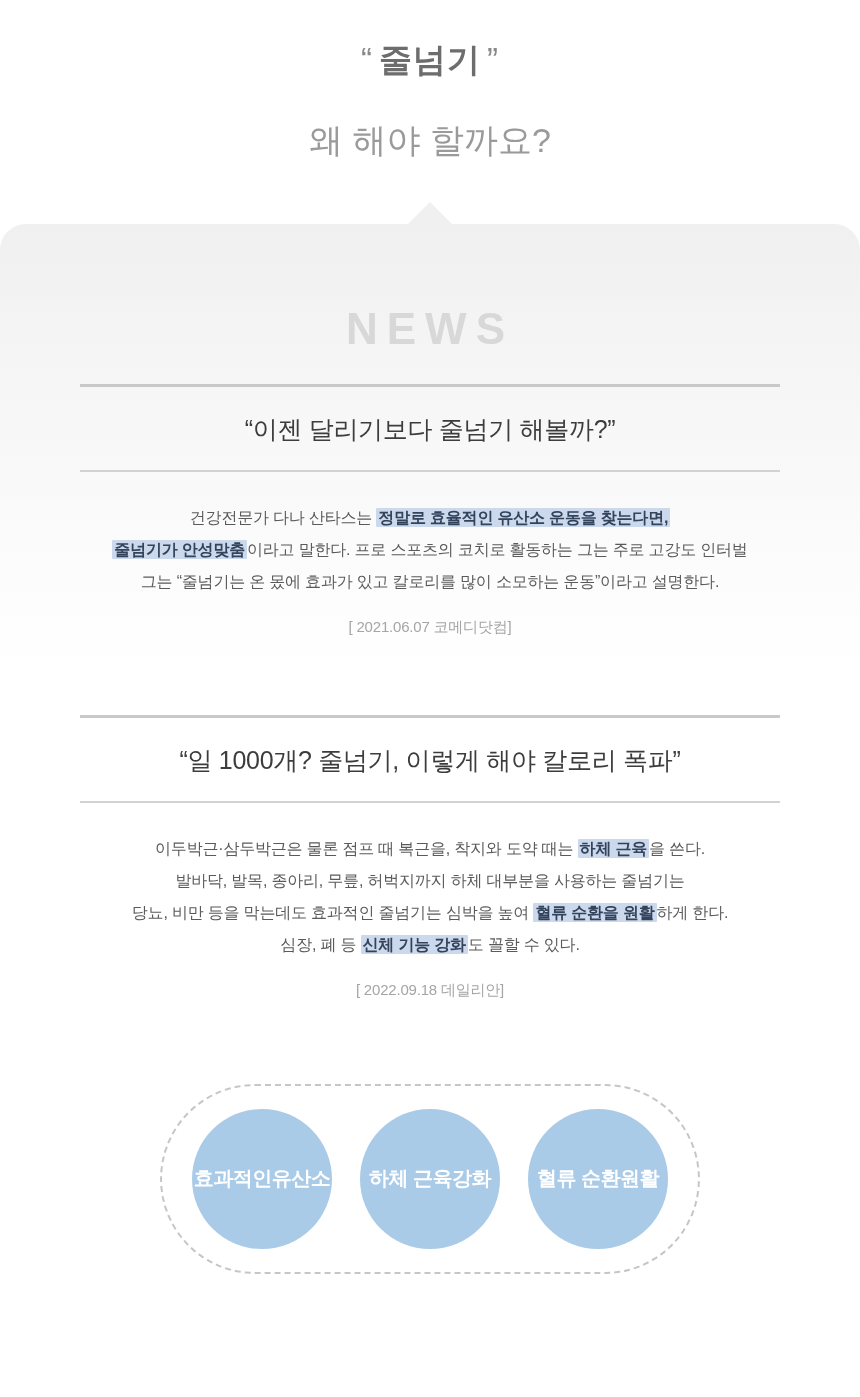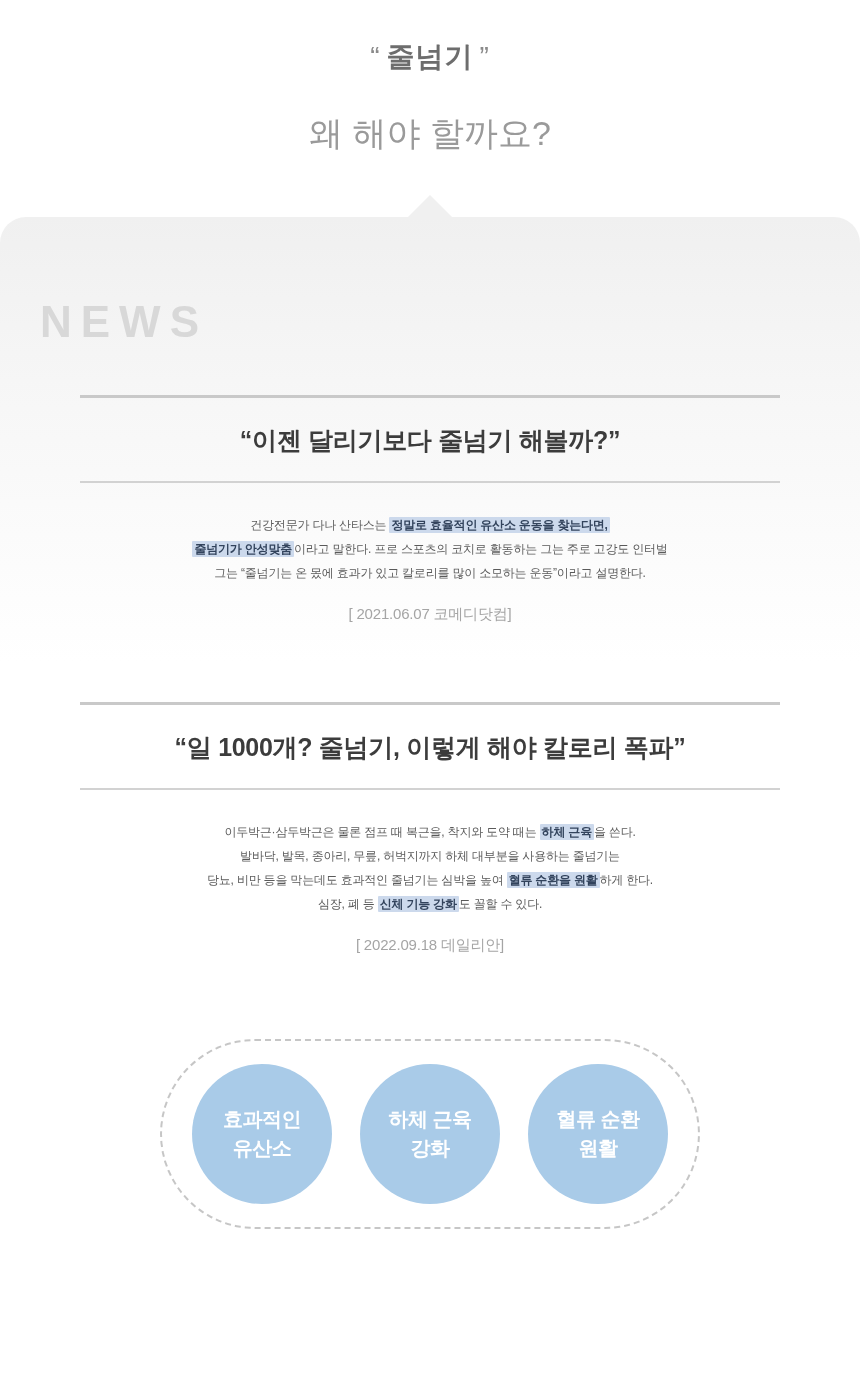--- a/index.html
+++ b/index.html
@@ -19,21 +19,21 @@
     height: 1397px;
     background: #ffffff;
   }
 
   
   .hero {
     padding-top: 38px;
     text-align: center;
   }
   .hero-title {
-    font-size: 28px;
+    font-size: 33px;
     font-weight: 700;
     color: #6d6d6d;
     letter-spacing: 1px;
     line-height: 1.35;
     text-align: center;
   }
   .hero-title .quote {
     font-weight: 400;
     color: #8a8a8a;
     padding: 0 6px;
@@ -65,47 +65,47 @@
     position: relative;
     margin: 0 auto;
     width: 860px;
     background: linear-gradient(180deg, #f0f0f0 0%, #f7f7f7 18%, #ffffff 42%, #ffffff 100%);
     border-radius: 26px 26px 0 0;
     padding: 80px 40px 0 40px;
     min-height: 1060px;
   }
 
   .news-label {
-    text-align: left;
+    text-align: center;
     font-size: 44px;
     font-weight: 700;
     letter-spacing: 9px;
     color: #d8d8d8;
-    margin-bottom: 48px;
+    margin-bottom: 30px;
   }
 
   .rule {
     height: 3px;
     background: #c9c9c9;
     margin: 0 40px;
   }
   .rule.thin { height: 2px; background: #d2d2d2; }
 
   .headline {
     text-align: center;
     font-size: 25px;
-    font-weight: 700;
+    font-weight: 400;
     color: #3c3c3c;
     padding: 26px 10px 24px 10px;
     letter-spacing: -0.3px;
   }
 
   .body {
     text-align: center;
-    font-size: 12px;
+    font-size: 16px;
     line-height: 2.0;
     color: #5a5a5a;
     padding: 30px 30px 0 30px;
     letter-spacing: -0.2px;
   }
   .hl {
     background: #ccd9ec;
     font-weight: 700;
     color: #32435c;
     padding: 1px 2px;
@@ -134,21 +134,20 @@
     justify-content: center;
     gap: 28px;
   }
   .bubble {
     width: 140px;
     height: 140px;
     border-radius: 50%;
     background: #a9cbe8;
     color: #ffffff;
     display: flex;
-    flex-direction: column;
     align-items: center;
     justify-content: center;
     font-size: 20px;
     font-weight: 700;
     line-height: 1.45;
     text-align: center;
     letter-spacing: -0.5px;
   }
 </style>
 </head>

